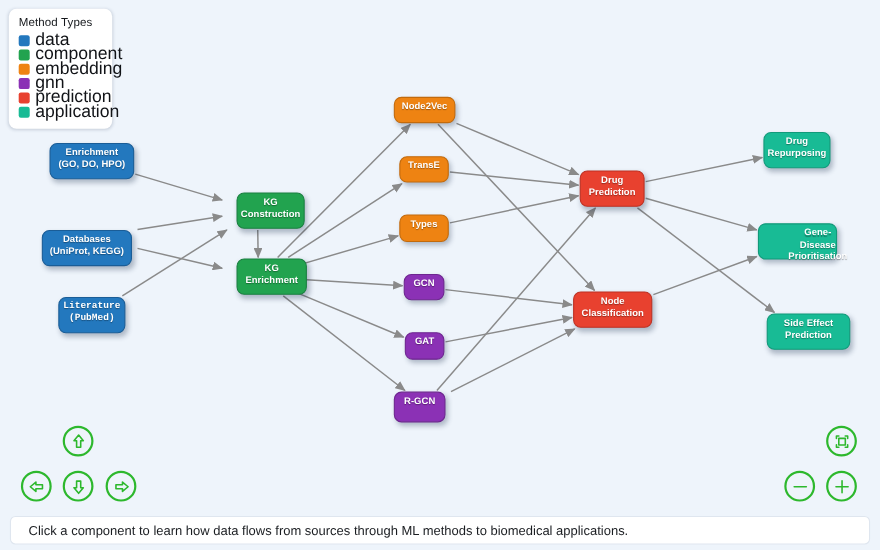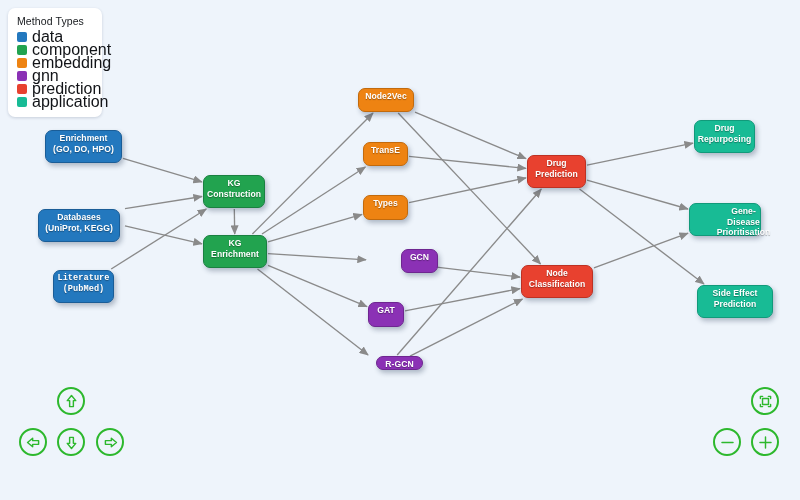--- a/index.html
+++ b/index.html
@@ -87,21 +87,21 @@
     text-shadow: 0 1px 1px rgba(0,0,0,0.35);
     box-shadow: 2px 3px 5px rgba(25,45,75,0.30);
     z-index: 3;
     cursor: pointer;
     padding: 2px 3px;
     user-select: none;
   }
   .node span { display: block; width: 100%; }
 
   .n-data       { background: #2378be; border: 1.6px solid #1a5d97; }
-  .n-construct  { background: #22a34f; border: 1.6px solid #1a8040; }
+  .n-construct  { background: #22a34f; border: 1.6px solid #1a8040; margin-left: 12px; }
   .n-embedding  { background: #ee8312; border: 1.6px solid #c26a0c; }
   .n-gnn        { background: #8b31b5; border: 1.6px solid #6e2690; }
   .n-prediction { background: #e8412f; border: 1.6px solid #bd3123; }
   .n-application{ background: #18bb95; border: 1.6px solid #119a7a; }
 
   
   .ctrl {
     position: absolute;
     width: 28px;
     height: 28px;
@@ -247,31 +247,31 @@
         <div class="node n-embedding" style="left: 363px; top: 142px; width: 45px; height: 24px;">
           <div>
             <span>TransE</span>
           </div>
         </div>
         <div class="node n-embedding" style="left: 363px; top: 195px; width: 45px; height: 25px;">
           <div>
             <span>Types</span>
           </div>
         </div>
-        <div class="node n-gnn" style="left: 367px; top: 249px; width: 37px; height: 24px; margin-left: 34px;">
+        <div class="node n-gnn" style="left: 367px; top: 249px; width: 37px; height: 24px;">
           <div>
             <span>GCN</span>
           </div>
         </div>
         <div class="node n-gnn" style="left: 368px; top: 302px; width: 36px; height: 25px;">
           <div>
             <span>GAT</span>
           </div>
         </div>
-        <div class="node n-gnn" style="left: 376px; top: 356px; width: 47px; height: 14px;">
+        <div class="node n-gnn" style="left: 358px; top: 356px; width: 47px; height: 28px;">
           <div>
             <span>R-GCN</span>
           </div>
         </div>
         <div class="node n-prediction" style="left: 527px; top: 155px; width: 59px; height: 33px;">
           <div>
             <span>Drug</span>
             <span>Prediction</span>
           </div>
         </div>
@@ -347,14 +347,17 @@
         <div class="ctrl" style="left: 751px; top: 428px; border-color: rgb(45, 184, 45);">
           <span style="display: flex;">
             <svg width="17" height="17" viewBox="0 0 20 20">
               <path fill="none" stroke="#2db82d" stroke-width="1.7" stroke-linejoin="round" stroke-linecap="round" d="M10 3.5 L10 16.5 M3.5 10 L16.5 10"></path>
             </svg>
           </span>
         </div>
       </div>
   </div>
 
+  <div id="status-bar">
+    <span id="status-text">Click a component to learn how data flows from sources through ML methods to biomedical applications.</span>
+  </div>
 
 </div>
 
 </body></html>

